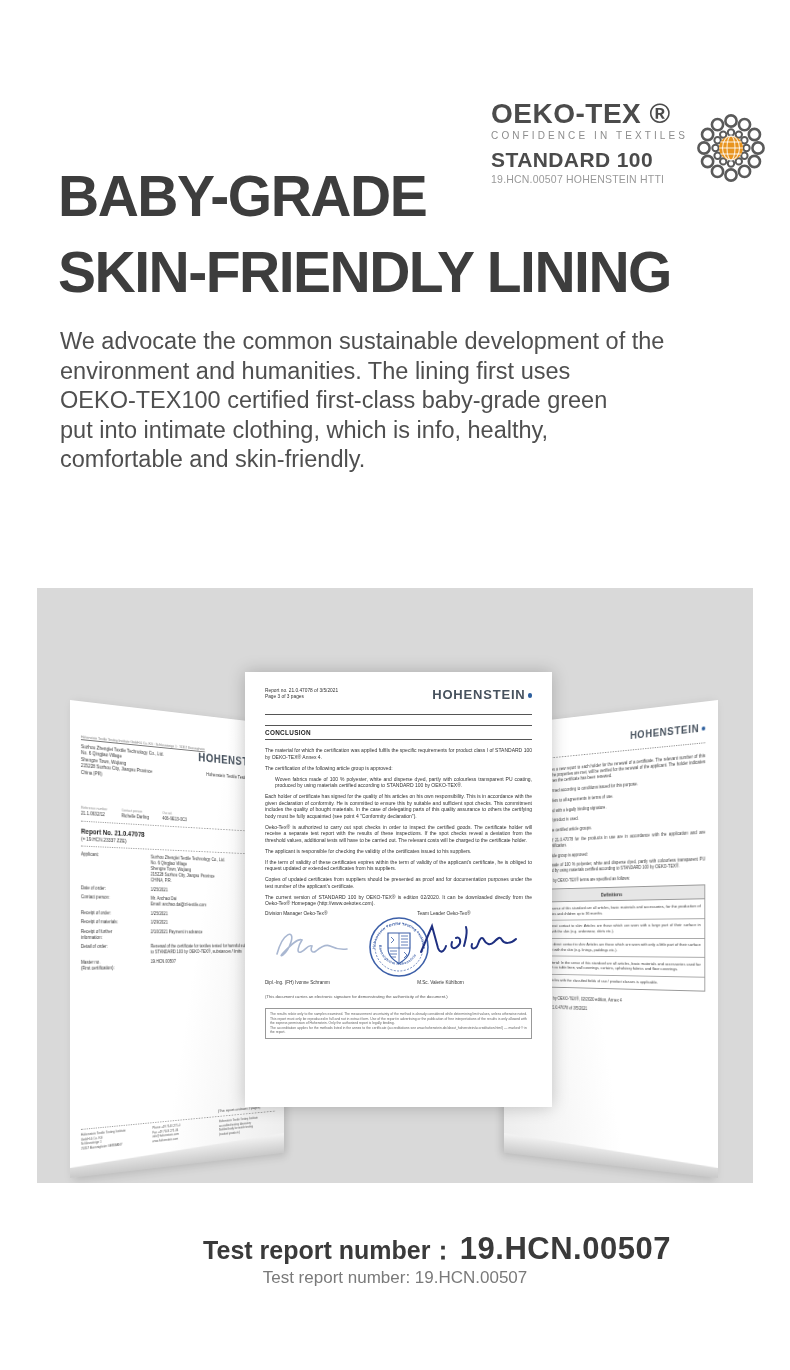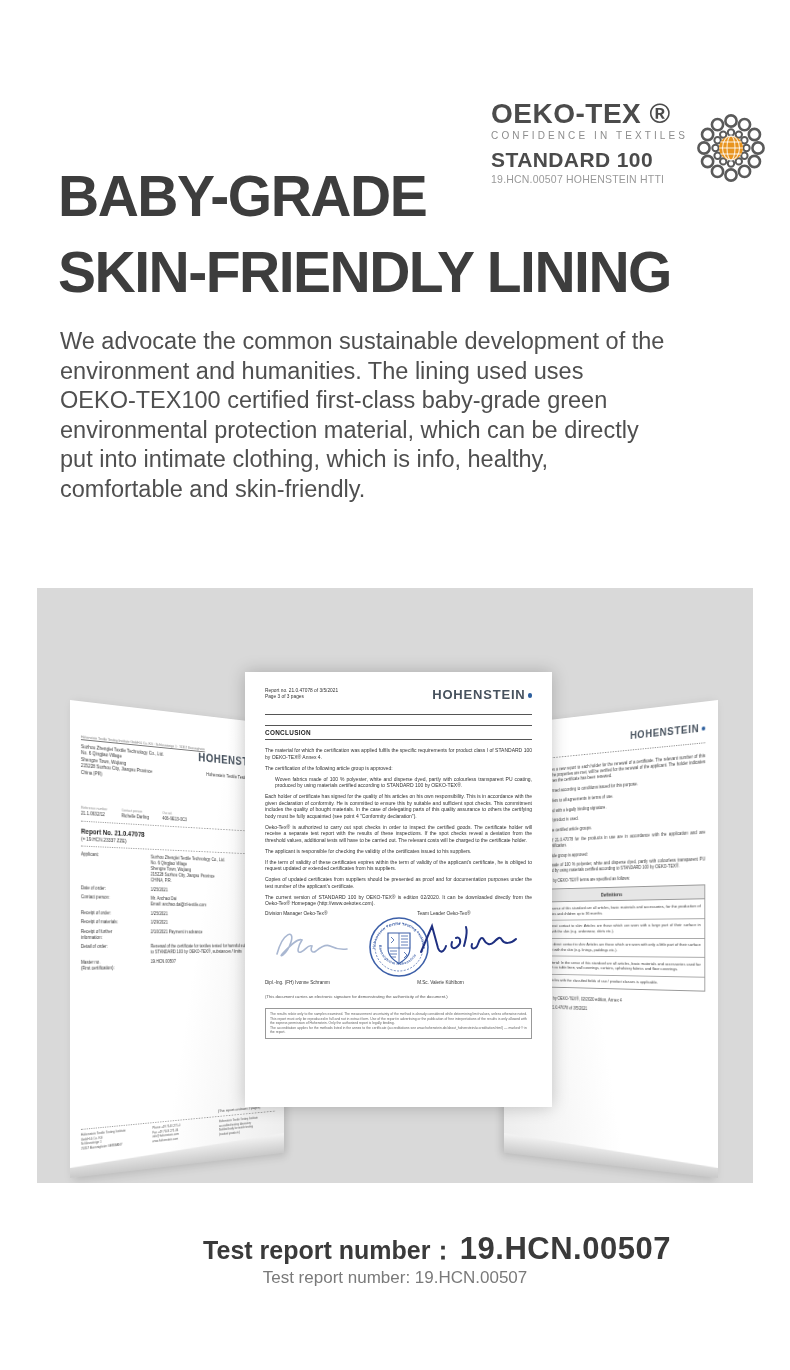--- a/index.html
+++ b/index.html
@@ -147,23 +147,22 @@
   </svg>
 </div>
 
 <h1 class="hero-title" style="margin:0;">
   <div>BABY-GRADE</div>
   <div>SKIN-FRIENDLY LINING</div>
 </h1>
 
 <div class="intro">
     <div class="intro-line">We advocate the common sustainable development of the</div>
-    <div class="intro-line">environment and humanities. The lining used uses</div>
+    <div class="intro-line">environment and humanities. The lining first uses</div>
     <div class="intro-line">OEKO-TEX100 certified first-class baby-grade green</div>
-    <div class="intro-line">environmental protection material, which can be directly</div>
     <div class="intro-line">put into intimate clothing, which is info, healthy,</div>
     <div class="intro-line">comfortable and skin-friendly.</div>
   </div>
 
 <div class="panel">
 
   <div class="paper paper-left">
     <div class="lp-brand hoh">
       <span>HOHENSTEIN</span><span class="dot"></span>
     </div>

